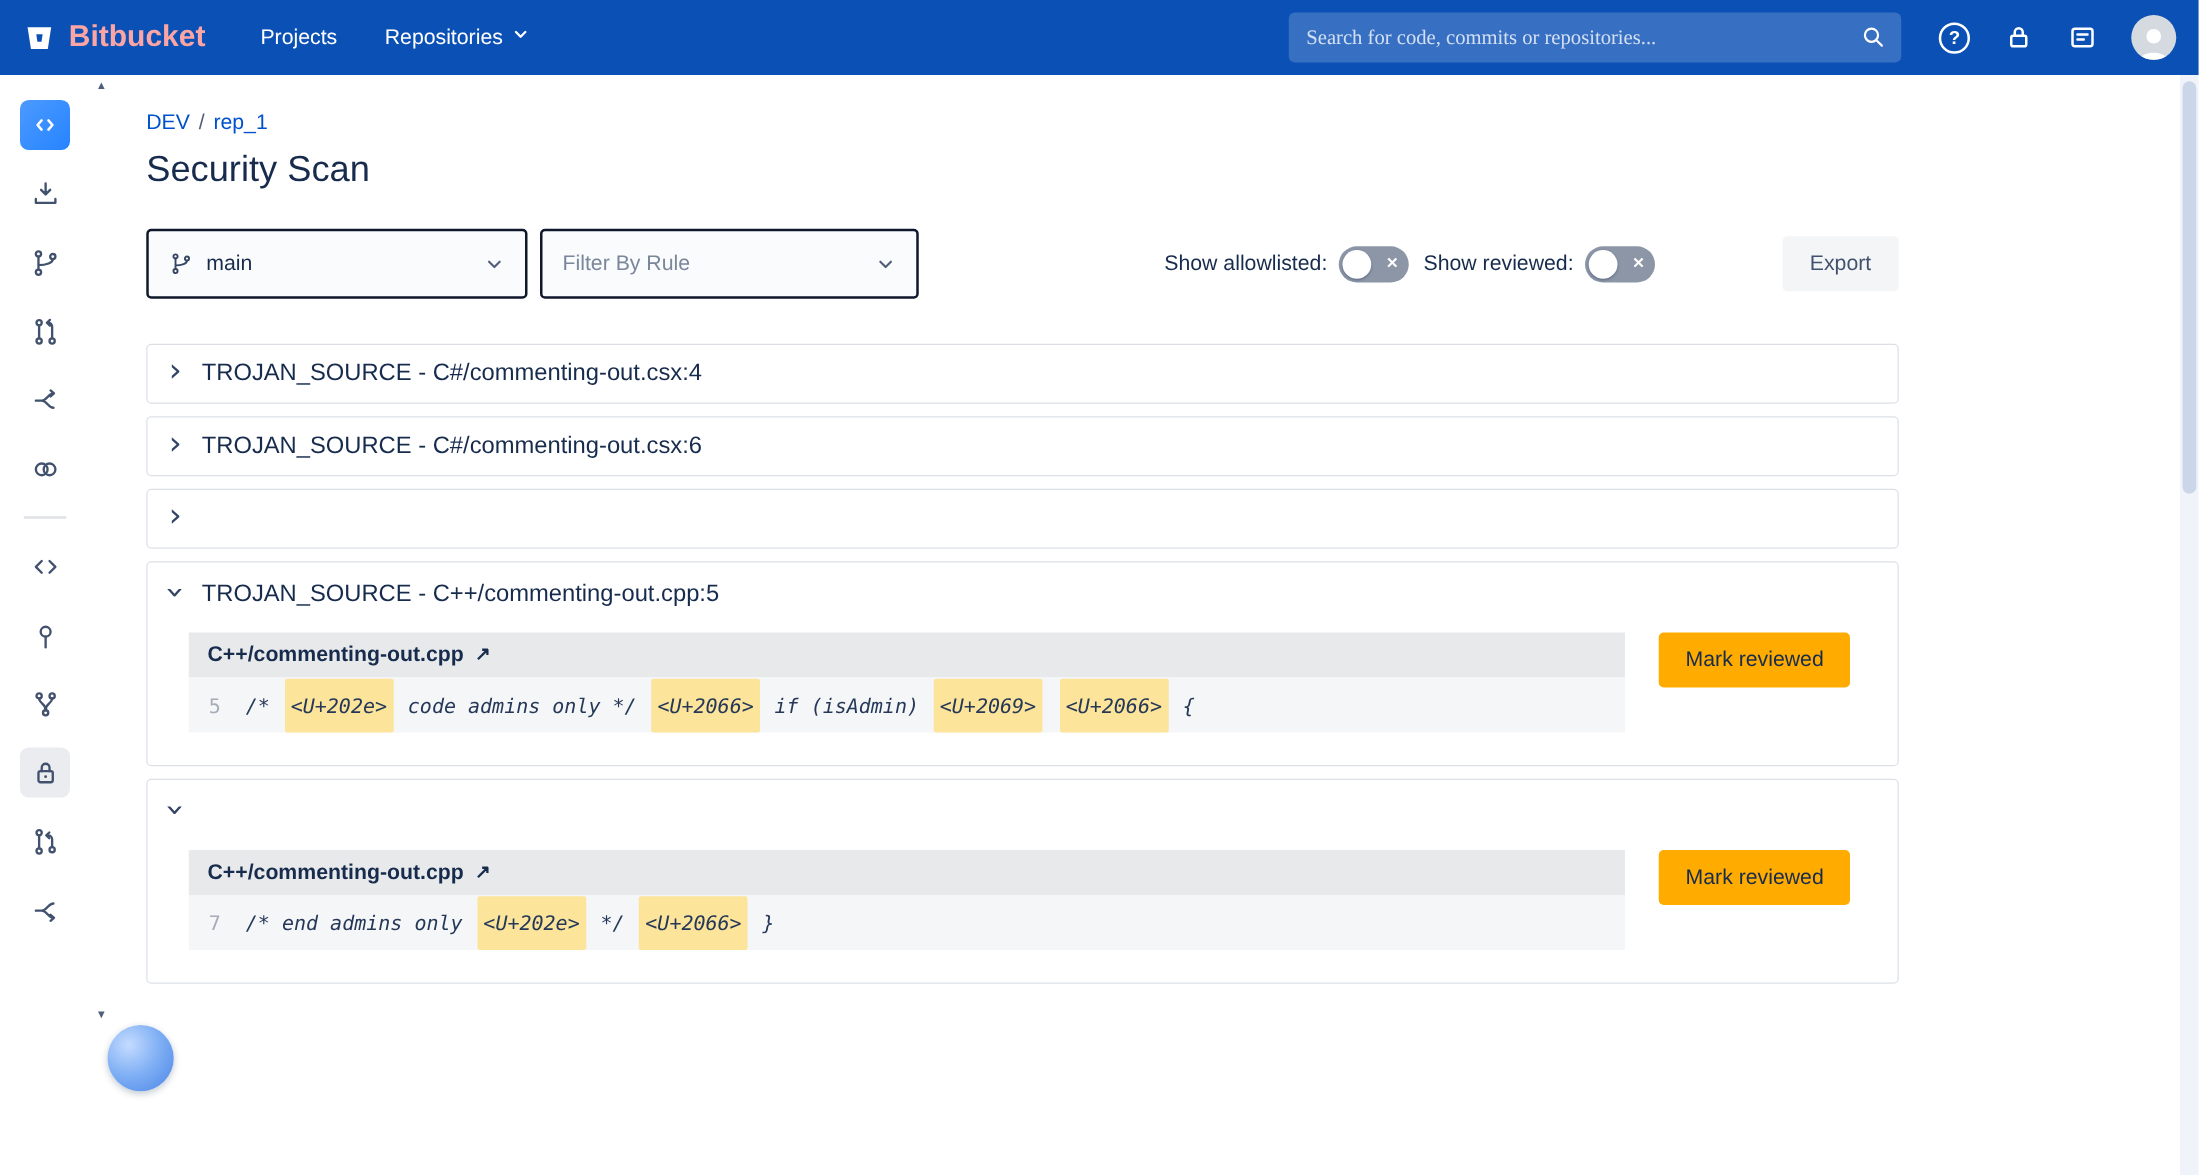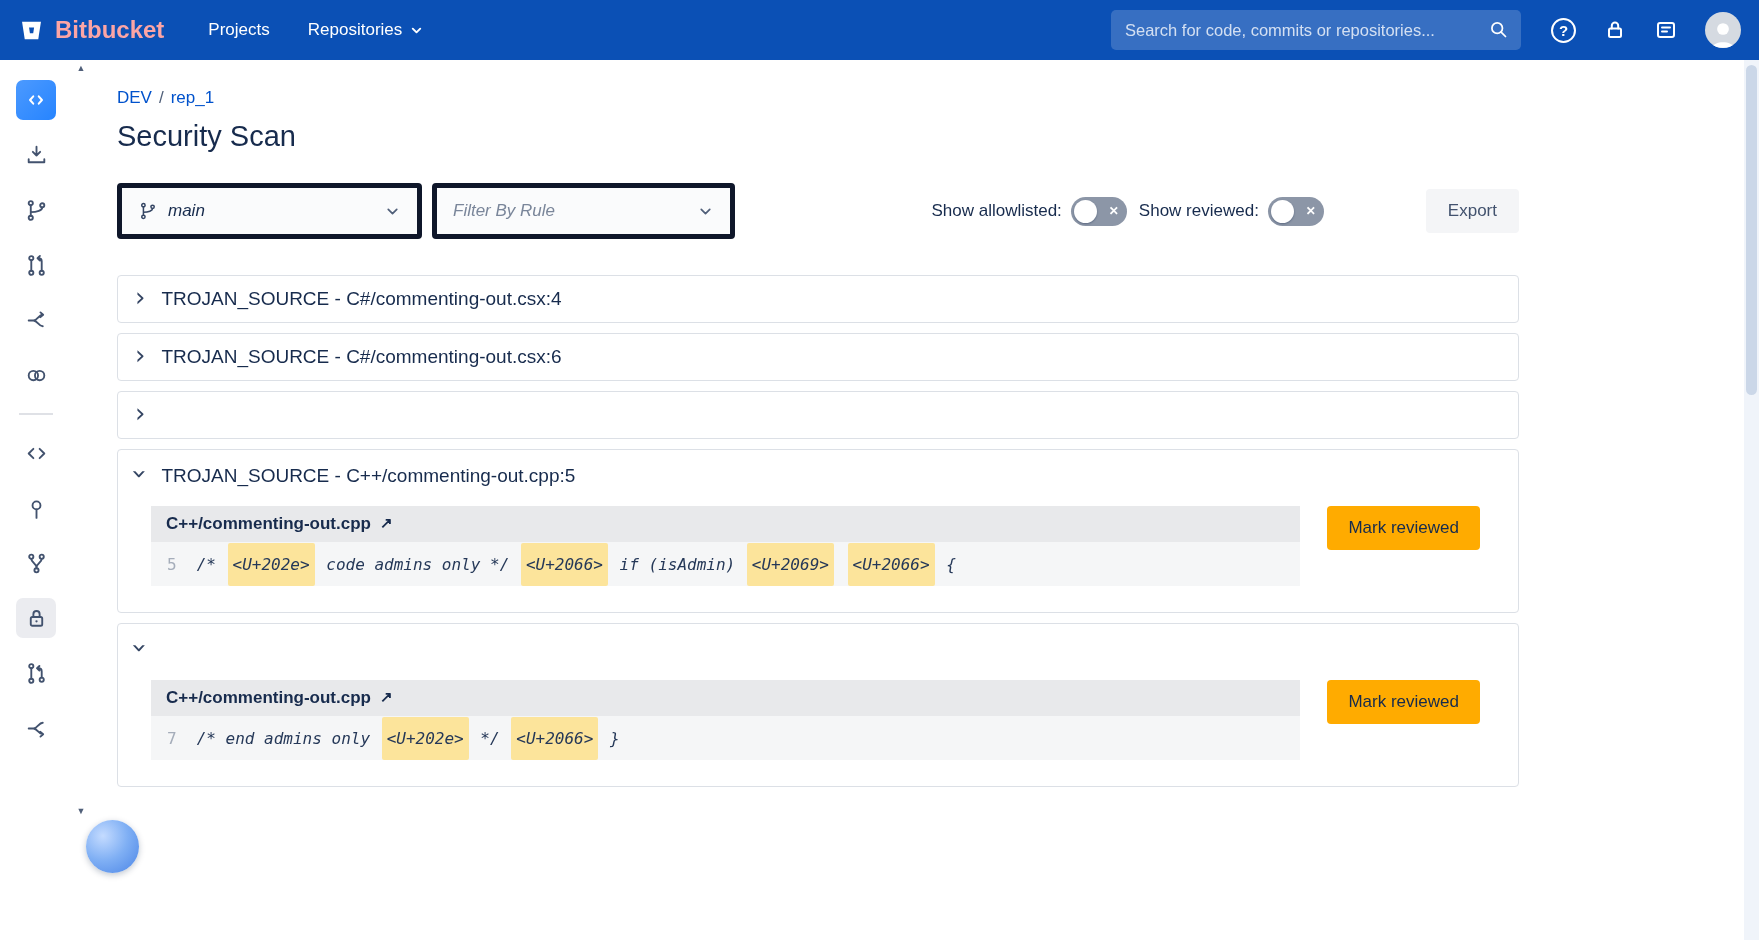--- a/index.html
+++ b/index.html
@@ -17,23 +17,23 @@
     width:1759px;height:940px;position:relative;overflow:hidden;
     font-family:"Liberation Sans",sans-serif;background:#fff;color:var(--text);
   }
   svg{display:block;}
   .stk{stroke:currentColor;fill:none;stroke-width:1.8;stroke-linecap:round;stroke-linejoin:round;}
 
   
   .navbar{position:absolute;left:0;top:0;width:100%;height:60px;background:var(--navbar);
     display:flex;align-items:center;padding:0 18px;z-index:10;}
   .brand{display:flex;align-items:center;gap:10px;color:#fca5a5;font-size:24px;font-weight:700;margin-right:44px;cursor:pointer;}
-  .nav-link{color:#fff;font-size:17px;margin-right:38px;display:flex;align-items:center;gap:7px;cursor:pointer;}
+  .nav-link{color:#fff;font-size:17px;margin-right:38px;display:flex;align-items:flex-start;gap:7px;cursor:pointer;}
   .nav-right{display:flex;align-items:center;margin-left:auto;}
-  .search{position:relative;width:410px;height:40px;}
+  .search{position:relative;width:490px;height:40px;font-family:Liberation Serif, serif;}
   .search input{width:100%;height:100%;border:none;border-radius:5px;background:rgba(255,255,255,.18);
     color:#fff;padding:0 44px 0 14px;font-size:16.5px;outline:none;font-family:inherit;}
   .search input::placeholder{color:rgba(255,255,255,.78);}
   .search .mag{position:absolute;right:12px;top:9px;color:#fff;}
   .nav-icons{display:flex;align-items:center;gap:27px;margin-left:30px;color:#fff;}
   .help-circle{width:25px;height:25px;border:2px solid #fff;border-radius:50%;display:flex;align-items:center;justify-content:center;
     font-size:15px;font-weight:700;color:#fff;cursor:pointer;}
   .nav-ic{cursor:pointer;}
   .avatar{width:36px;height:36px;border-radius:50%;background:#d5dae1;overflow:hidden;display:flex;align-items:flex-end;justify-content:center;cursor:pointer;}
 
@@ -54,22 +54,22 @@
   .breadcrumb a{color:var(--accent);text-decoration:none;cursor:pointer;}
   .breadcrumb .sep{color:#505F79;margin:0 7px;}
   .head-actions{display:flex;align-items:center;gap:32px;}
   .primary-btn{background:var(--accent);color:#fff;border:none;border-radius:4px;height:43px;padding:0 21px;
     font-size:17px;font-family:inherit;cursor:pointer;}
   .info-icon{width:27px;height:27px;border-radius:50%;border:2px solid #2E5EAA;color:#2E5EAA;display:flex;
     align-items:center;justify-content:center;font-size:16px;font-weight:700;font-family:"Liberation Serif",serif;cursor:pointer;}
   h1{font-size:29px;font-weight:500;margin:12px 0 0;color:var(--text);}
 
   .filter-row{display:flex;align-items:center;margin-top:30px;}
-  .select{height:56px;background:#FAFBFC;border:5px solid #0f172a;border-radius:4px;display:flex;align-items:center;
-    padding:0 16px;font-size:17px;cursor:pointer;font-style:italic;}
+  .select{height:56px;background:#FAFBFC;border:2px solid #0f172a;border-radius:4px;display:flex;align-items:center;
+    padding:0 16px;font-size:17px;cursor:pointer;}
   .select .chev-d{margin-left:auto;color:#505F79;}
   .select-branch{width:305px;margin-right:10px;gap:10px;color:var(--text);}
   .select-rule{width:303px;color:#7A869A;}
   .toggles{margin-left:auto;display:flex;align-items:center;}
   .tog-label{font-size:17px;color:var(--text);margin-right:9px;}
   .toggle{width:56px;height:29px;border-radius:15px;background:#8C96A7;position:relative;cursor:pointer;margin-right:12px;}
   .toggle .knob{position:absolute;left:3px;top:3px;width:23px;height:23px;border-radius:50%;background:#fff;
     box-shadow:0 1px 2px rgba(9,30,66,.35);}
   .toggle .x{position:absolute;right:8px;top:50%;transform:translateY(-52%);color:#fff;font-size:12px;font-weight:700;}
   .export-btn{background:#F4F5F7;border:none;border-radius:4px;height:44px;padding:0 22px;font-size:17px;

